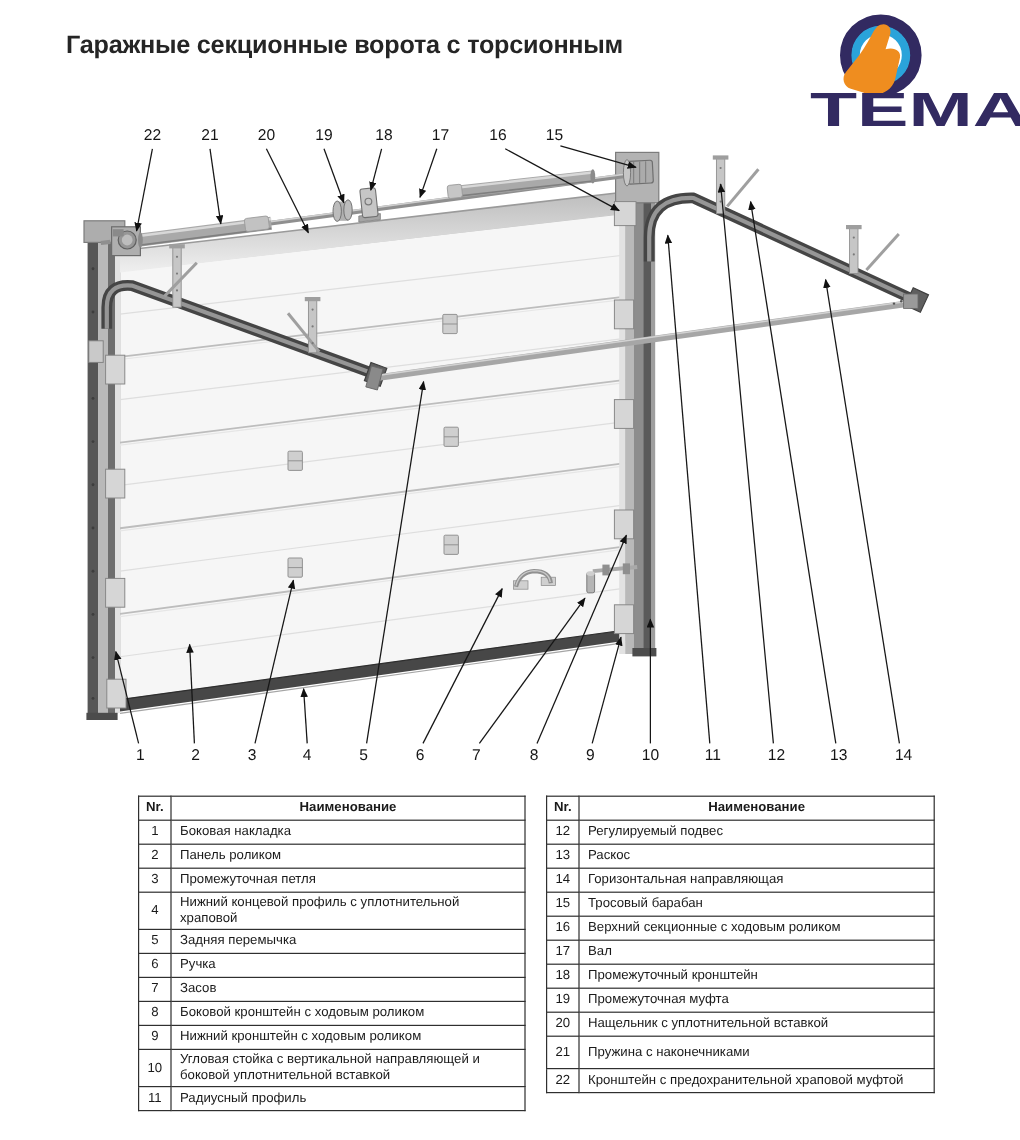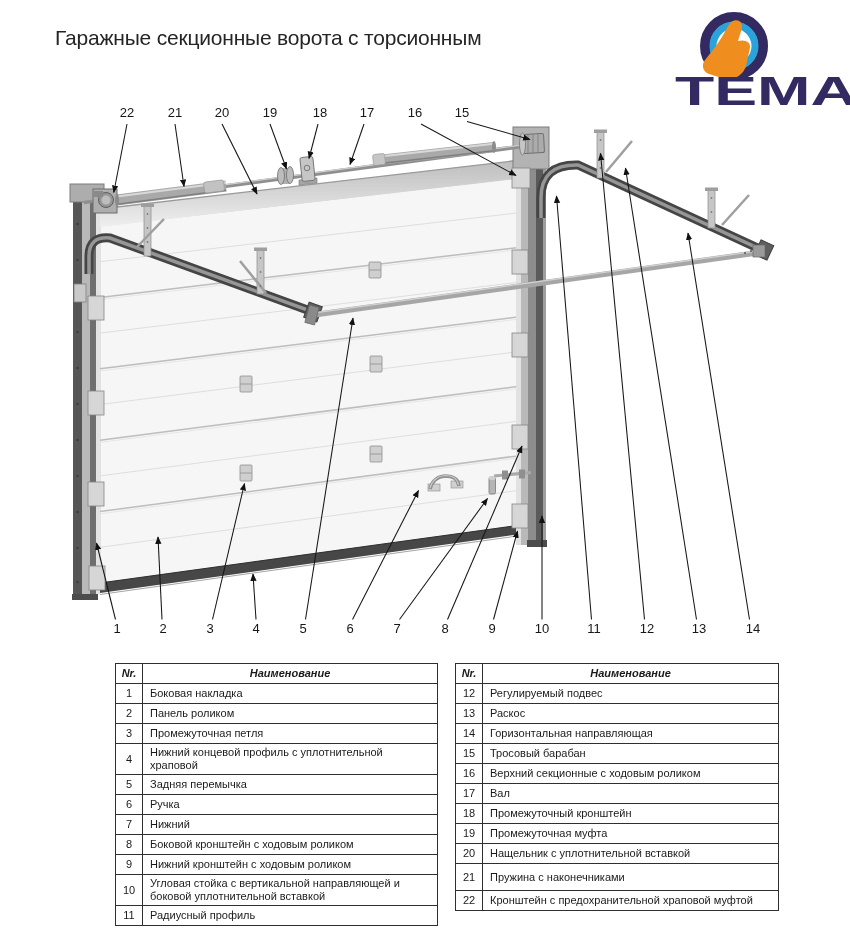--- a/index.html
+++ b/index.html
@@ -1,27 +1,27 @@
 <!DOCTYPE html>
 <html><head>
 <meta charset="utf-8">
 <style>
   html,body{margin:0;padding:0;background:#ffffff;}
   .page{position:relative;width:850px;height:950px;background:#fff;overflow:hidden;
         font-family:"Liberation Sans",sans-serif;color:#262626;}
-  .title{position:absolute;left:55px;top:24px;font-size:21px;font-weight:normal;
+  .title{position:absolute;left:55px;top:24px;font-size:21px;font-weight:bold;
          line-height:28px;letter-spacing:-0.2px;color:#252525;}
   .logo{position:absolute;left:671px;top:8px;width:195px;height:102px;}
   .diagram{position:absolute;left:0;top:0;width:850px;height:660px;}
   .tables{position:absolute;top:663px;left:0;width:850px;}
   table.parts{border-collapse:collapse;position:absolute;table-layout:fixed;
               font-size:11px;color:#1a1a1a;background:#fff;}
   table.parts td,table.parts th{border:1px solid #2f2f2f;padding:2px 4px 2px 7px;
               vertical-align:middle;line-height:13px;}
-  table.parts th{font-weight:bold;text-align:center;height:15px;padding:2px 2px;font-style:italic;}
+  table.parts th{font-weight:bold;text-align:center;height:15px;padding:2px 2px;}
   table.parts td.nr{text-align:center;padding:2px 2px;}
   table.parts td{height:15px;}
   #tblLeft{left:115px;top:0;width:323px;}
   #tblRight{left:455px;top:0;width:324px;}
   .col-nr{width:27px;}
   svg text.co{font-family:"Liberation Sans",sans-serif;font-size:13px;fill:#161616;}
 </style>
 </head>
 <body>
 
@@ -359,21 +359,21 @@
       <tr>
             <td class="nr">5</td>
             <td>Задняя перемычка</td>
           </tr>
       <tr>
             <td class="nr">6</td>
             <td>Ручка</td>
           </tr>
       <tr>
             <td class="nr">7</td>
-            <td>Нижний</td>
+            <td>Засов</td>
           </tr>
       <tr>
             <td class="nr">8</td>
             <td>Боковой кронштейн с ходовым роликом</td>
           </tr>
       <tr>
             <td class="nr">9</td>
             <td>Нижний кронштейн с ходовым роликом</td>
           </tr>
       <tr>

